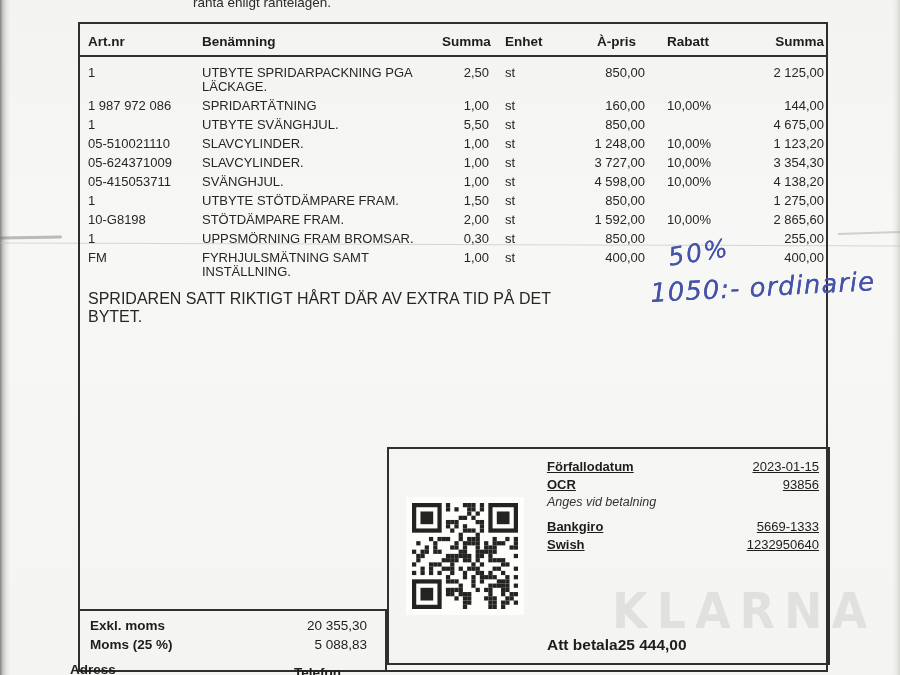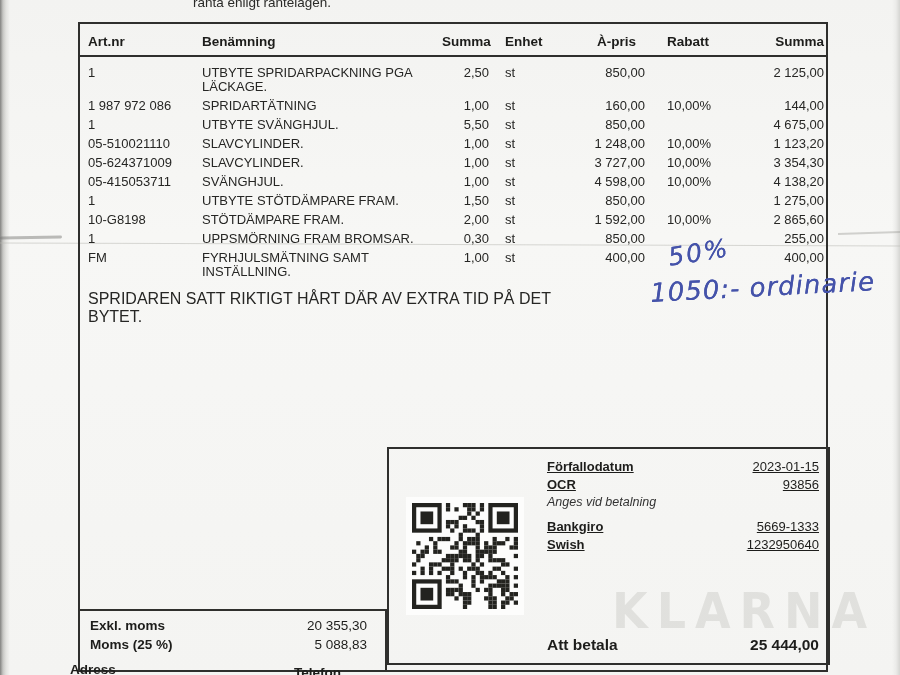--- a/index.html
+++ b/index.html
@@ -52,21 +52,21 @@
   .totals-row .lbl { font-weight:bold; }
 
   .pay-box { position:absolute; left:307px; top:423px; width:443px; height:218px;
     border:2px solid #2f2f2d; }
   .pay-lines { position:absolute; left:158px; top:9px; right:9px; font-size:13px; }
   .pay-row { display:flex; justify-content:space-between; line-height:18px;text-decoration:underline; }
   .pay-row .lbl { font-weight:bold; }
   .pay-hint { font-style:italic; font-size:12.5px; line-height:17px; color:#333; }
   .pay-gap { height:7px; }
   .att-betala { position:absolute; left:158px; right:9px; bottom:9px;
-    display:flex; justify-content:space-between; font-weight:bold; font-size:15.5px; }
+    display:flex; justify-content:flex-start; font-weight:bold; font-size:15.5px; }
 
   .qr-wrap { position:absolute; left:17px; top:48px; width:118px; height:118px;
     background:#fdfdfc; padding:6px; }
 
   .hand { position:absolute; color:#4553aa; font-family:"DejaVu Sans", sans-serif;
     font-style:italic; text-shadow:0 0 0.5px #4553aa; }
   .hand-discount { left:668px; top:238px; font-size:25px; transform:rotate(-9deg); letter-spacing:2px; }
   .hand-note { left:650px; top:272px; font-size:26px; transform:rotate(-3deg); letter-spacing:1px; }
 
   .footer-adress { position:absolute; left:70px; top:662px; font-weight:bold; font-size:13.5px; }

